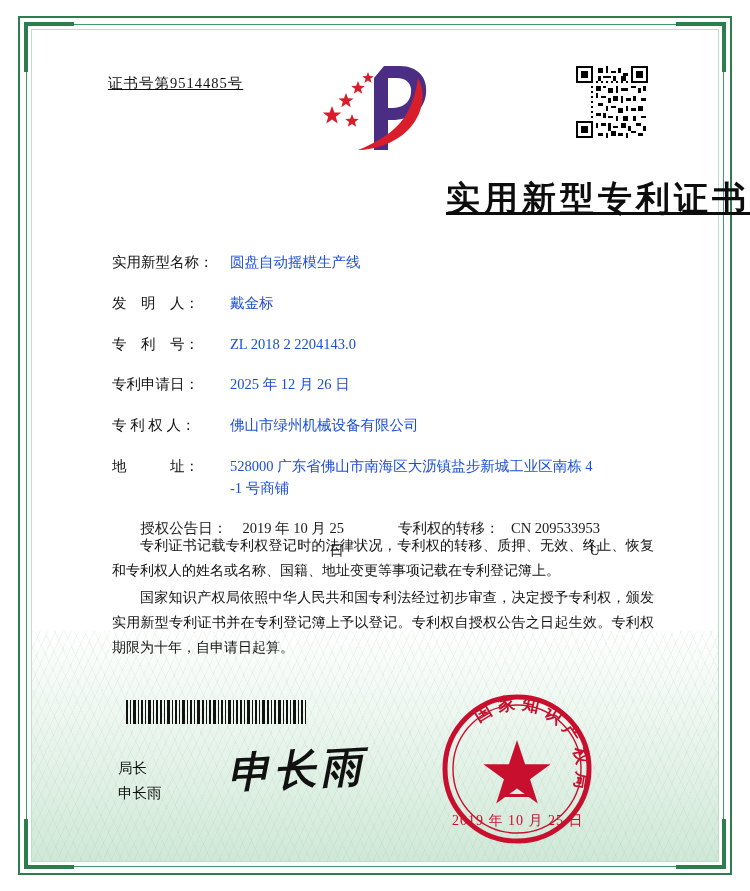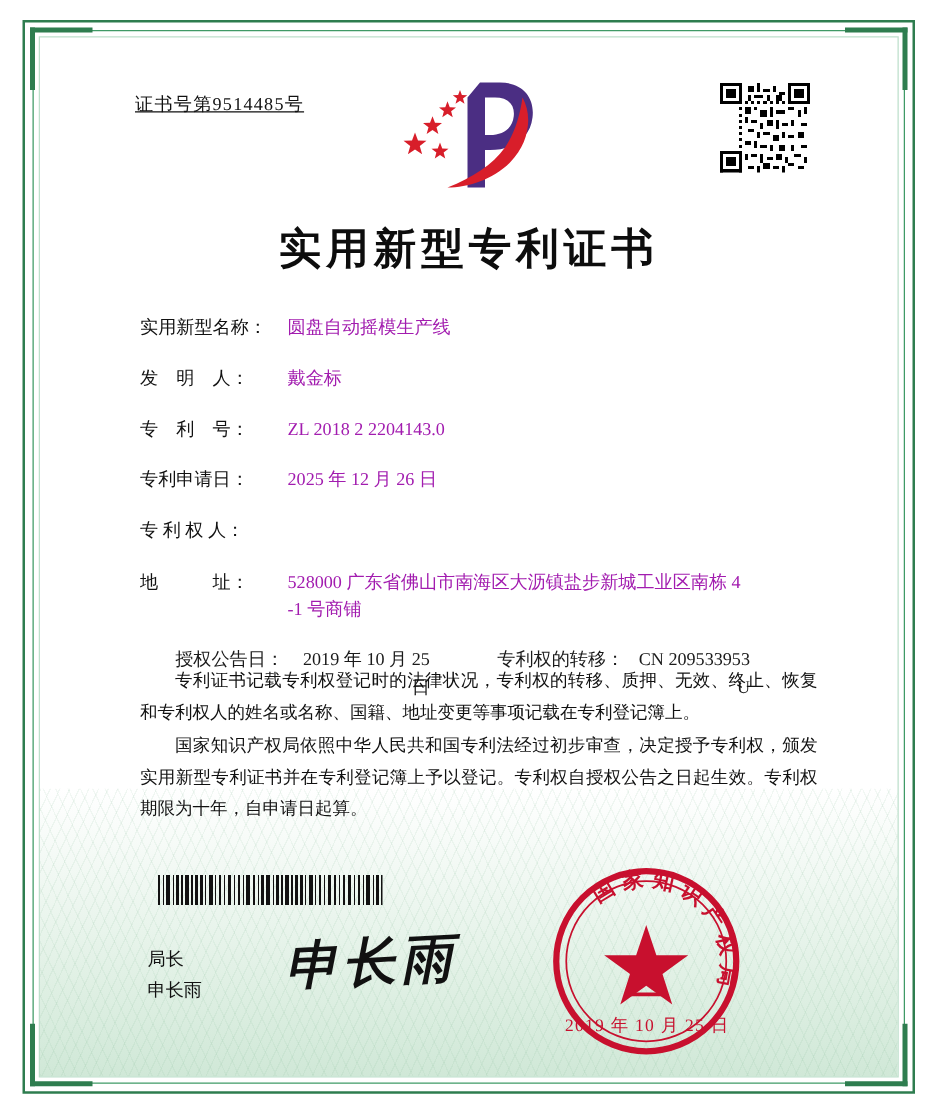--- a/index.html
+++ b/index.html
@@ -103,26 +103,27 @@
     top: 66px;
     width: 72px;
     height: 72px;
   }
 
   .title {
     position: absolute;
     left: 0;
     right: 0;
     top: 176px;
-    text-align: center;
+    text-align: right;
     font-size: 34px;
     font-weight: bold;
     letter-spacing: 4px;
     color: #0d0d0d;
     font-family: "DejaVu Sans", "Liberation Sans", sans-serif;
+    text-decoration: underline;
   }
 
   
   .fields {
     position: absolute;
     left: 112px;
     right: 96px;
     top: 252px;
   }
   .field {
@@ -132,21 +133,21 @@
     font-size: 14.5px;
     line-height: 1.5;
   }
   .field .label {
     flex: 0 0 auto;
     white-space: pre;
     color: #111;
   }
   .field .value {
     flex: 1 1 auto;
-    color: #a21caf;
+    color: #1d4ed8;
     white-space: pre-line;
   }
   .field-inline {
     display: flex;
     align-items: flex-start;
     font-size: 14.5px;
     line-height: 1.5;
     margin-bottom: 19px;
     text-align: right;
   }
@@ -378,20 +379,21 @@
       <span class="value">ZL 2018 2 2204143.0</span>
     </div>
 
     <div class="field">
       <span class="label" style="width:118px">专利申请日：</span>
       <span class="value">2025 年 12 月 26 日</span>
     </div>
 
     <div class="field">
       <span class="label" style="width:118px">专 利 权 人：</span>
+      <span class="value">佛山市绿州机械设备有限公司</span>
     </div>
 
     <div class="field">
       <span class="label" style="width:118px">地　　　址：</span>
       <span class="value">528000  广东省佛山市南海区大沥镇盐步新城工业区南栋 4
 -1 号商铺</span>
     </div>
 
     <div class="field-inline">
       <span class="seg-label" style="width:118px">授权公告日：</span>

